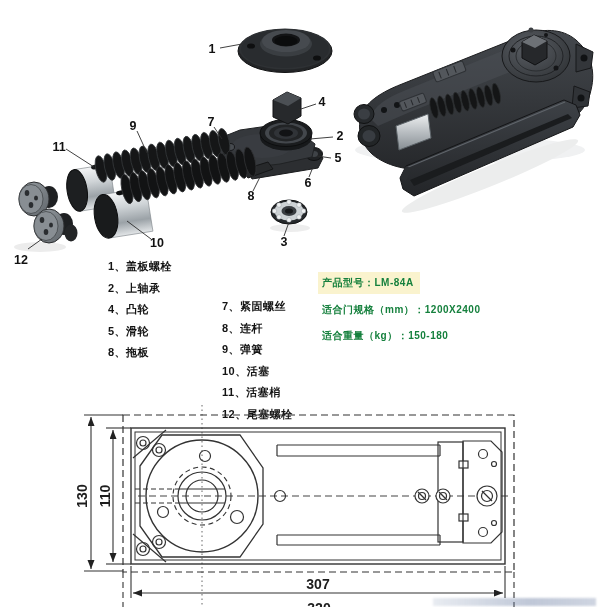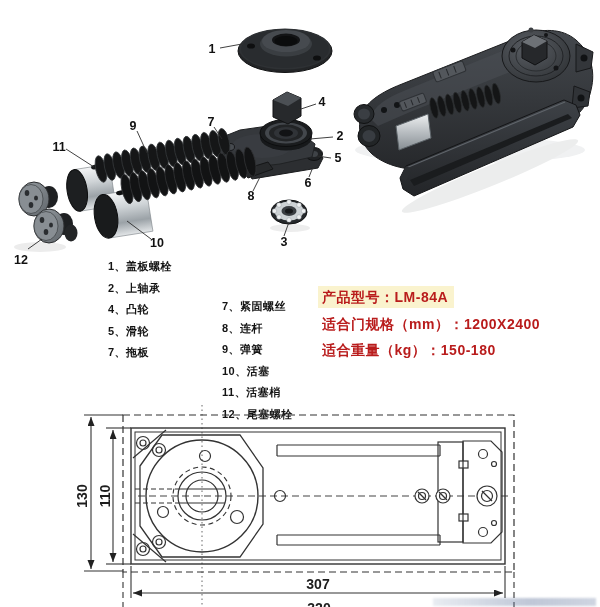--- a/index.html
+++ b/index.html
@@ -9,21 +9,21 @@
   .abs{position:absolute;}
   
   .callout{position:absolute;transform:translate(-50%,-50%);font-size:12.5px;font-weight:bold;color:#111;line-height:1;}
   
   #parts-list{position:absolute;left:108px;top:256px;display:flex;gap:14px;}
   .parts-col{display:flex;flex-direction:column;}
   .part-item{height:21.6px;line-height:21.6px;font-size:11px;font-weight:bold;color:#141414;white-space:nowrap;letter-spacing:0.5px;}
   .parts-col.left{width:100px;}
   .parts-col.right{width:118px;margin-top:40px;}
   
-  #product-specs{position:absolute;left:318px;top:286px;color:#b91c1c;font-size:14px;font-weight:bold;}
+  #product-specs{position:absolute;left:318px;top:272px;color:#15803d;font-size:10px;font-weight:bold;}
   .spec-line{margin-bottom:6px;line-height:20px;white-space:nowrap;letter-spacing:0.5px;}
   .spec-line.hl{background:#faf3ce;padding:1px 6px 1px 4px;display:inline-block;}
   .spec-plain{padding-left:4px;}
   
   #watermark-smudge{position:absolute;left:433px;top:598px;width:163px;height:8px;
     background:linear-gradient(90deg,rgba(130,150,180,0.18),rgba(95,115,155,0.40) 60%,rgba(95,115,155,0.30));
     filter:blur(1px);}
 </style>
 </head>
 <body>
@@ -276,21 +276,21 @@
       </g>
     </svg>
   </div>
 
   <div id="parts-list">
     <div class="parts-col left">
       <div class="part-item">1、盖板螺栓</div>
       <div class="part-item">2、上轴承</div>
       <div class="part-item">4、凸轮</div>
       <div class="part-item">5、滑轮</div>
-      <div class="part-item">7、拖板</div>
+      <div class="part-item">8、拖板</div>
     </div>
     <div class="parts-col right">
       <div class="part-item">7、紧固螺丝</div>
       <div class="part-item">8、连杆</div>
       <div class="part-item">9、弹簧</div>
       <div class="part-item">10、活塞</div>
       <div class="part-item">11、活塞梢</div>
       <div class="part-item">12、尾塞螺栓</div>
     </div>
   </div>

